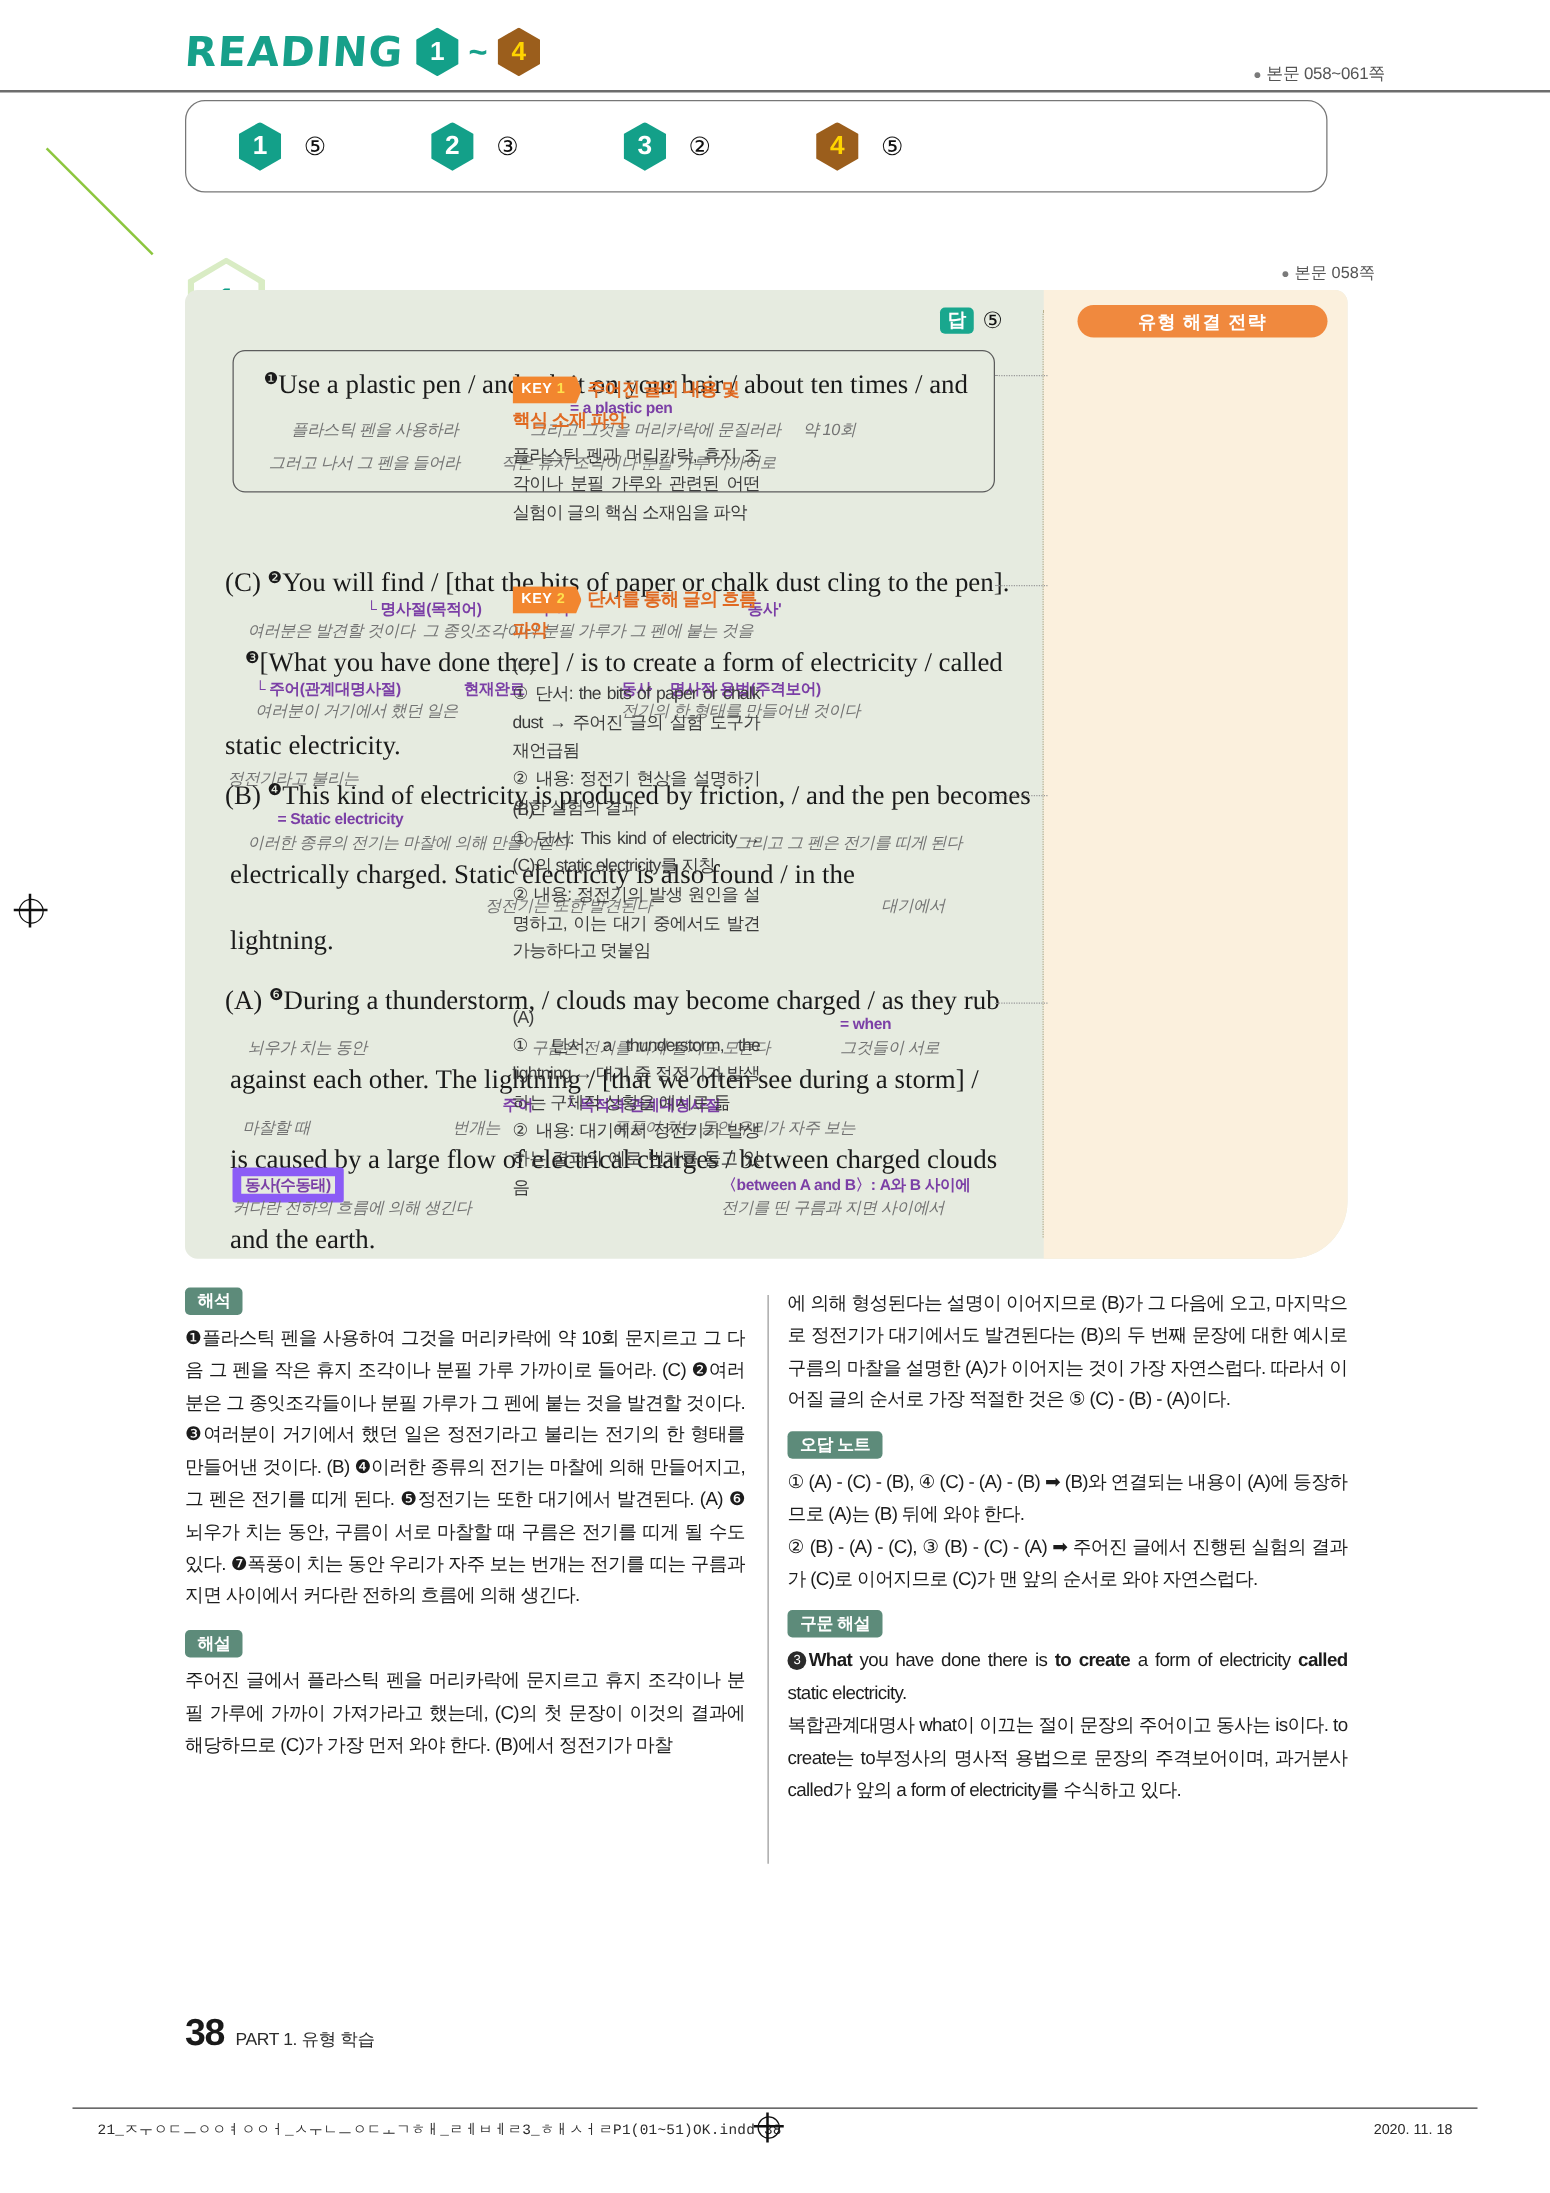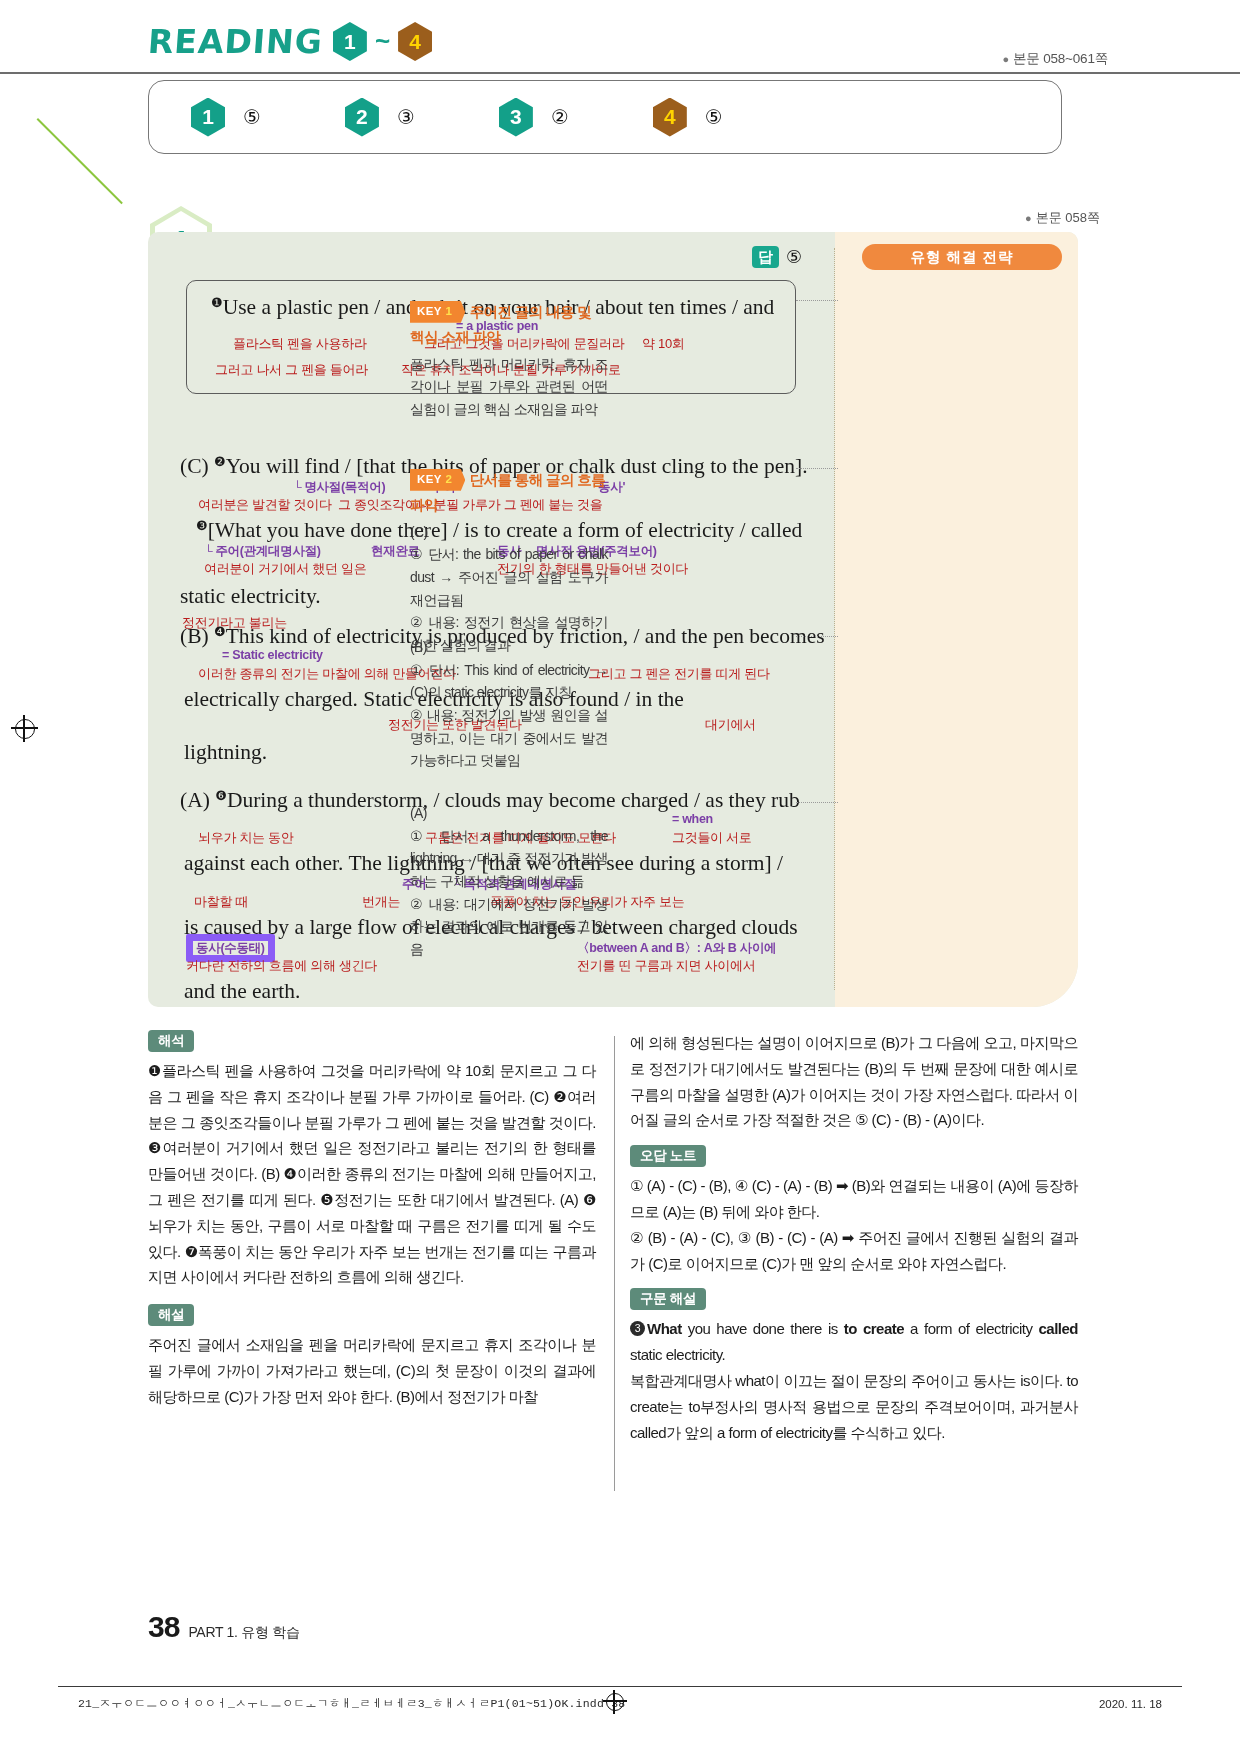--- a/index.html
+++ b/index.html
@@ -102,21 +102,21 @@
     border:1.4px solid #5c5c5c;border-radius:10px;background:transparent;
     padding:14px 18px 10px 18px;box-sizing:border-box;
   }
 
   
   .en{
     font-family:"Liberation Serif","DejaVu Serif",serif;
     font-size:21.5px;color:#1a1a1a;line-height:1.12;white-space:nowrap;
   }
   .ko{
-    font-size:13px;color:#b91c1c;white-space:nowrap;letter-spacing:-0.3px;
+    font-size:13px;color:#737373;white-space:nowrap;letter-spacing:-0.3px;font-style:italic;
   }
   .tag{
     font-size:12.5px;color:#7b3fa6;font-weight:bold;white-space:nowrap;letter-spacing:-0.3px;
   }
   .tag-box{border:7px solid #8b5cf6;padding:0 3px;border-radius:2px;}
 
   .abs{position:absolute;white-space:nowrap;}
 
   
   .keybadge{
@@ -398,21 +398,21 @@
     </div>
   </div>
 
   <div class="cols">
     <div class="coldiv"></div>
 
     <div class="col left">
       <div class="lbl">해석</div>
       <div class="body-ko">❶플라스틱 펜을 사용하여 그것을 머리카락에 약 10회 문지르고 그 다음 그 펜을 작은 휴지 조각이나 분필 가루 가까이로 들어라. (C) ❷여러분은 그 종잇조각들이나 분필 가루가 그 펜에 붙는 것을 발견할 것이다. ❸여러분이 거기에서 했던 일은 정전기라고 불리는 전기의 한 형태를 만들어낸 것이다. (B) ❹이러한 종류의 전기는 마찰에 의해 만들어지고, 그 펜은 전기를 띠게 된다. ❺정전기는 또한 대기에서 발견된다. (A) ❻뇌우가 치는 동안, 구름이 서로 마찰할 때 구름은 전기를 띠게 될 수도 있다. ❼폭풍이 치는 동안 우리가 자주 보는 번개는 전기를 띠는 구름과 지면 사이에서 커다란 전하의 흐름에 의해 생긴다.</div>
       <div class="lbl" style="margin-top:14px;">해설</div>
-      <div class="body-ko">주어진 글에서 소재임을 펜을 머리카락에 문지르고 휴지 조각이나 분필 가루에 가까이 가져가라고 했는데, (C)의 첫 문장이 이것의 결과에 해당하므로 (C)가 가장 먼저 와야 한다. (B)에서 정전기가 마찰</div>
+      <div class="body-ko">주어진 글에서 플라스틱 펜을 머리카락에 문지르고 휴지 조각이나 분필 가루에 가까이 가져가라고 했는데, (C)의 첫 문장이 이것의 결과에 해당하므로 (C)가 가장 먼저 와야 한다. (B)에서 정전기가 마찰</div>
     </div>
 
     <div class="col right">
       <div class="body-ko">에 의해 형성된다는 설명이 이어지므로 (B)가 그 다음에 오고, 마지막으로 정전기가 대기에서도 발견된다는 (B)의 두 번째 문장에 대한 예시로 구름의 마찰을 설명한 (A)가 이어지는 것이 가장 자연스럽다. 따라서 이어질 글의 순서로 가장 적절한 것은 ⑤ (C) - (B) - (A)이다.</div>
       <div class="lbl" style="margin-top:12px;">오답 노트</div>
       <div class="body-ko">① (A) - (C) - (B), ④ (C) - (A) - (B) ➡ (B)와 연결되는 내용이 (A)에 등장하므로 (A)는 (B) 뒤에 와야 한다.</div>
       <div class="body-ko">② (B) - (A) - (C), ③ (B) - (C) - (A) ➡ 주어진 글에서 진행된 실험의 결과가 (C)로 이어지므로 (C)가 맨 앞의 순서로 와야 자연스럽다.</div>
       <div class="lbl" style="margin-top:12px;">구문 해설</div>
       <div class="body-ko">
         <span class="cnum">3</span><b>What</b><span> you have done there is </span><b>to create</b><span> a form of electricity </span><b>called</b><span> static electricity.</span>

